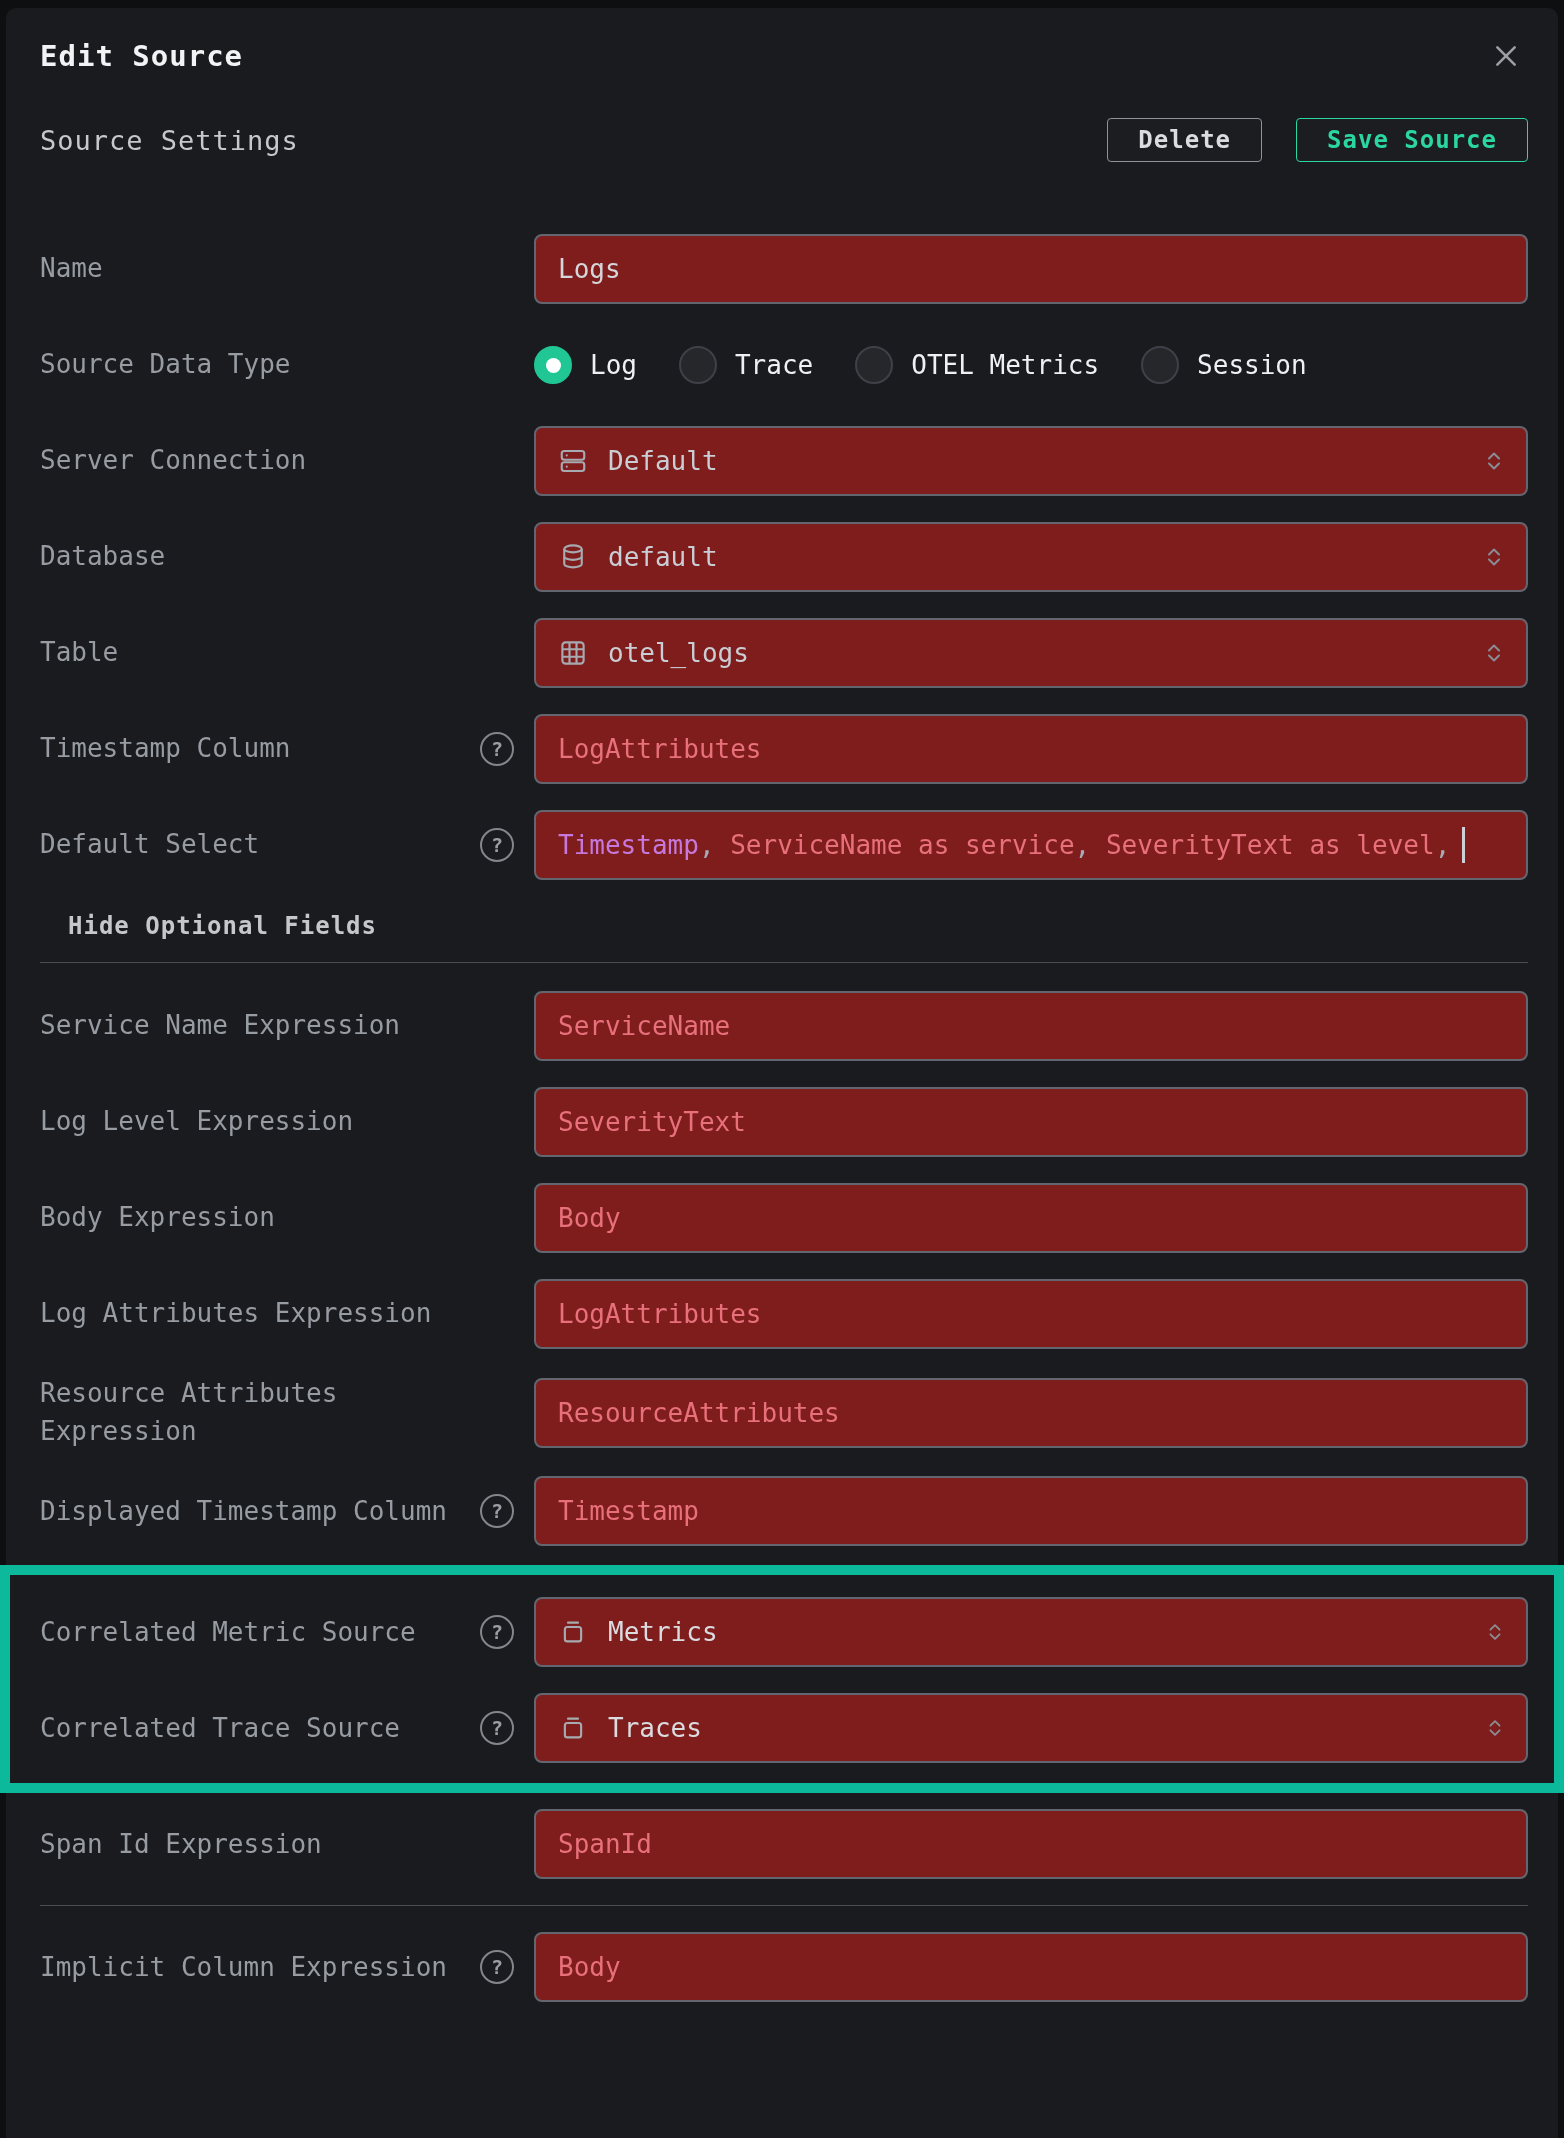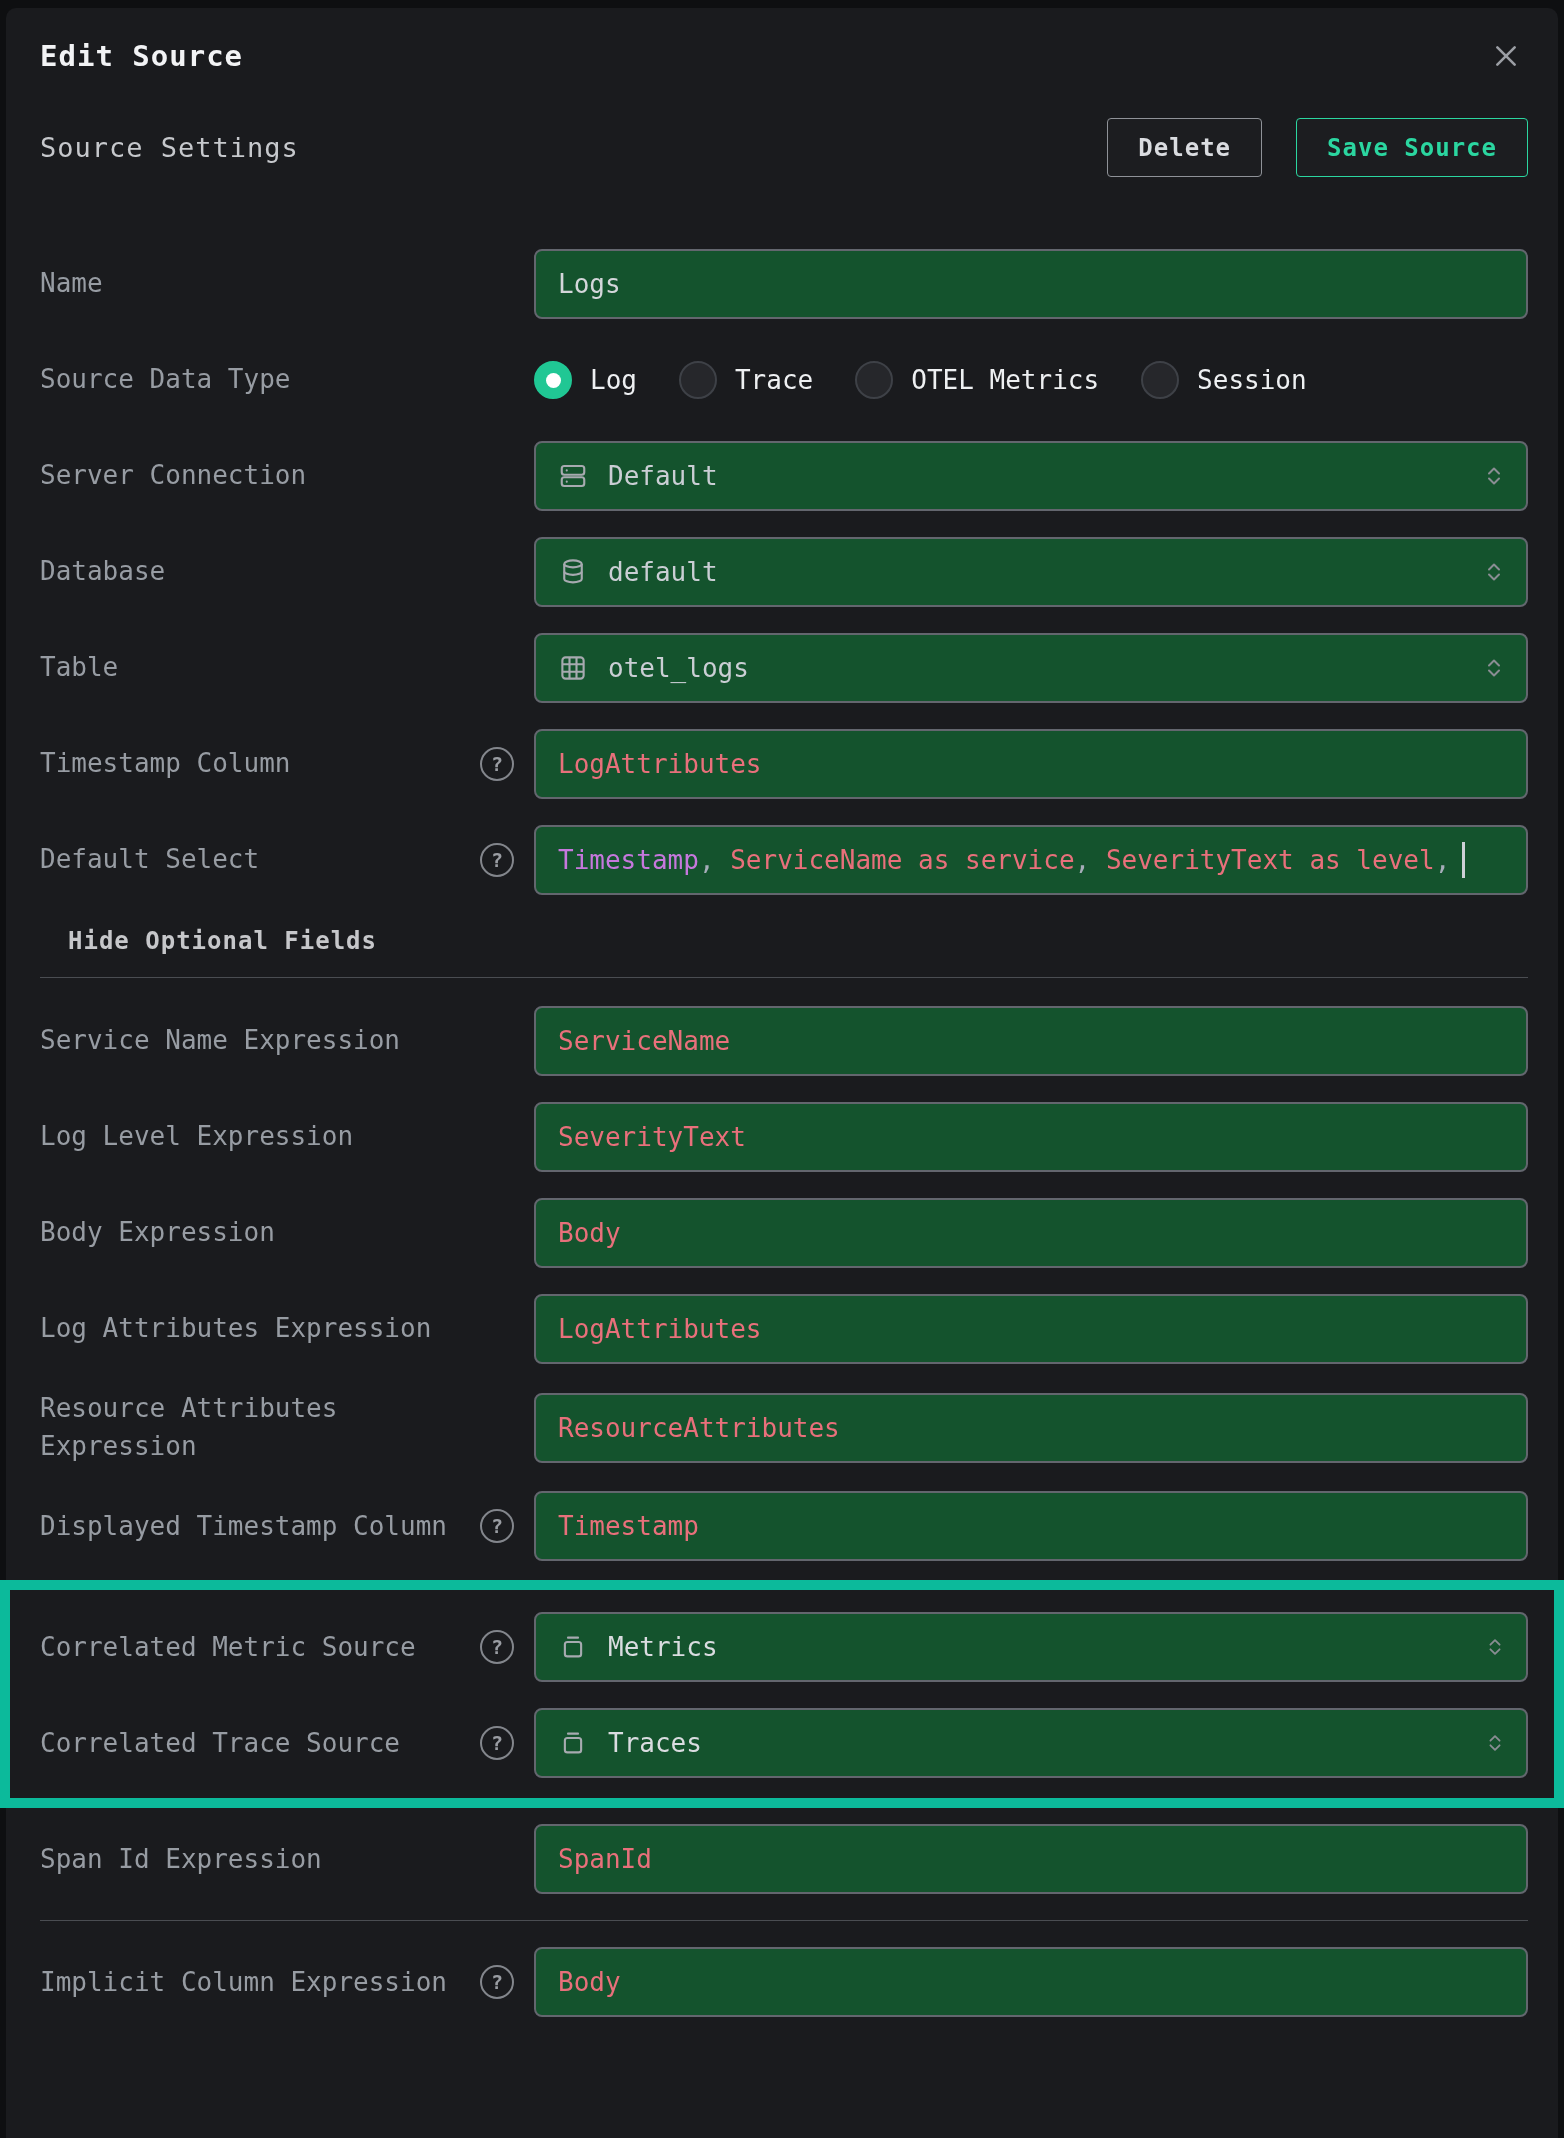--- a/index.html
+++ b/index.html
@@ -10,34 +10,34 @@
            padding:26px 30px 0 34px; }
 
   
   .hdr { display:flex; justify-content:space-between; align-items:center; height:44px; margin-bottom:40px; }
   .title { font-size:29px; font-weight:600; color:#f2f3f5; letter-spacing:1px; }
   .close { width:44px; height:44px; display:flex; align-items:center; justify-content:center;
            color:#9throw; color:#9b9ea4; cursor:pointer; }
   .subhdr { display:flex; justify-content:space-between; align-items:center; margin-bottom:72px; }
   .section-title { font-size:27px; color:#c6c8cc; letter-spacing:1px; }
   .btns { display:flex; gap:34px; }
-  .btn { height:59px; display:flex; align-items:center; padding:0 30px; border-radius:4px;
+  .btn { height:44px; display:flex; align-items:center; padding:0 30px; border-radius:4px;
          font-size:24px; font-weight:bold; letter-spacing:1px; cursor:pointer; background:#1c1d20; }
   .btn.delete { border:1px solid #8f9298; color:#dadce0; }
   .btn.save   { border:1px solid #2bd6a0; color:#2bd6a0;text-align:right; }
 
   
   .row { display:flex; align-items:center; min-height:70px; margin-bottom:26px; }
   .labelcol { width:494px; flex:none; display:flex; align-items:center; align-self:center; }
   .label { font-size:26px; color:#979ca3; line-height:1.45; max-width:440px; }
   .help { margin-left:auto; margin-right:20px; width:34px; height:34px; flex:none;
           border:2px solid #83868c; border-radius:50%; color:#9a9da3;
           font-size:20px; font-weight:bold; display:flex; align-items:center; justify-content:center; }
   .inputcol { flex:1; }
-  .box { height:70px; width:100%; background:#14532d; border:2px solid #63666e; border-radius:8px;
+  .box { height:70px; width:100%; background:#7f1d1d; border:2px solid #63666e; border-radius:8px;
          display:flex; align-items:center; padding:0 22px; font-size:26px; position:relative; }
   .box.code { color:#e8707b; }
   .box .caret { width:3px; height:36px; background:#cdd0d6; margin-left:12px; }
   .tok-kw { color:#c678dd; } .tok-id { color:#e8707b; } .tok-pn { color:#a6adb9; }
   .nowrap { white-space:pre; overflow:hidden; display:flex; align-items:center; }
 
   .select { color:#caced4; gap:20px; cursor:pointer; }
   .select .updown { position:absolute; right:20px; color:#8a8d93; }
   .sel-icon { color:#a7aab0; display:flex; }
 

